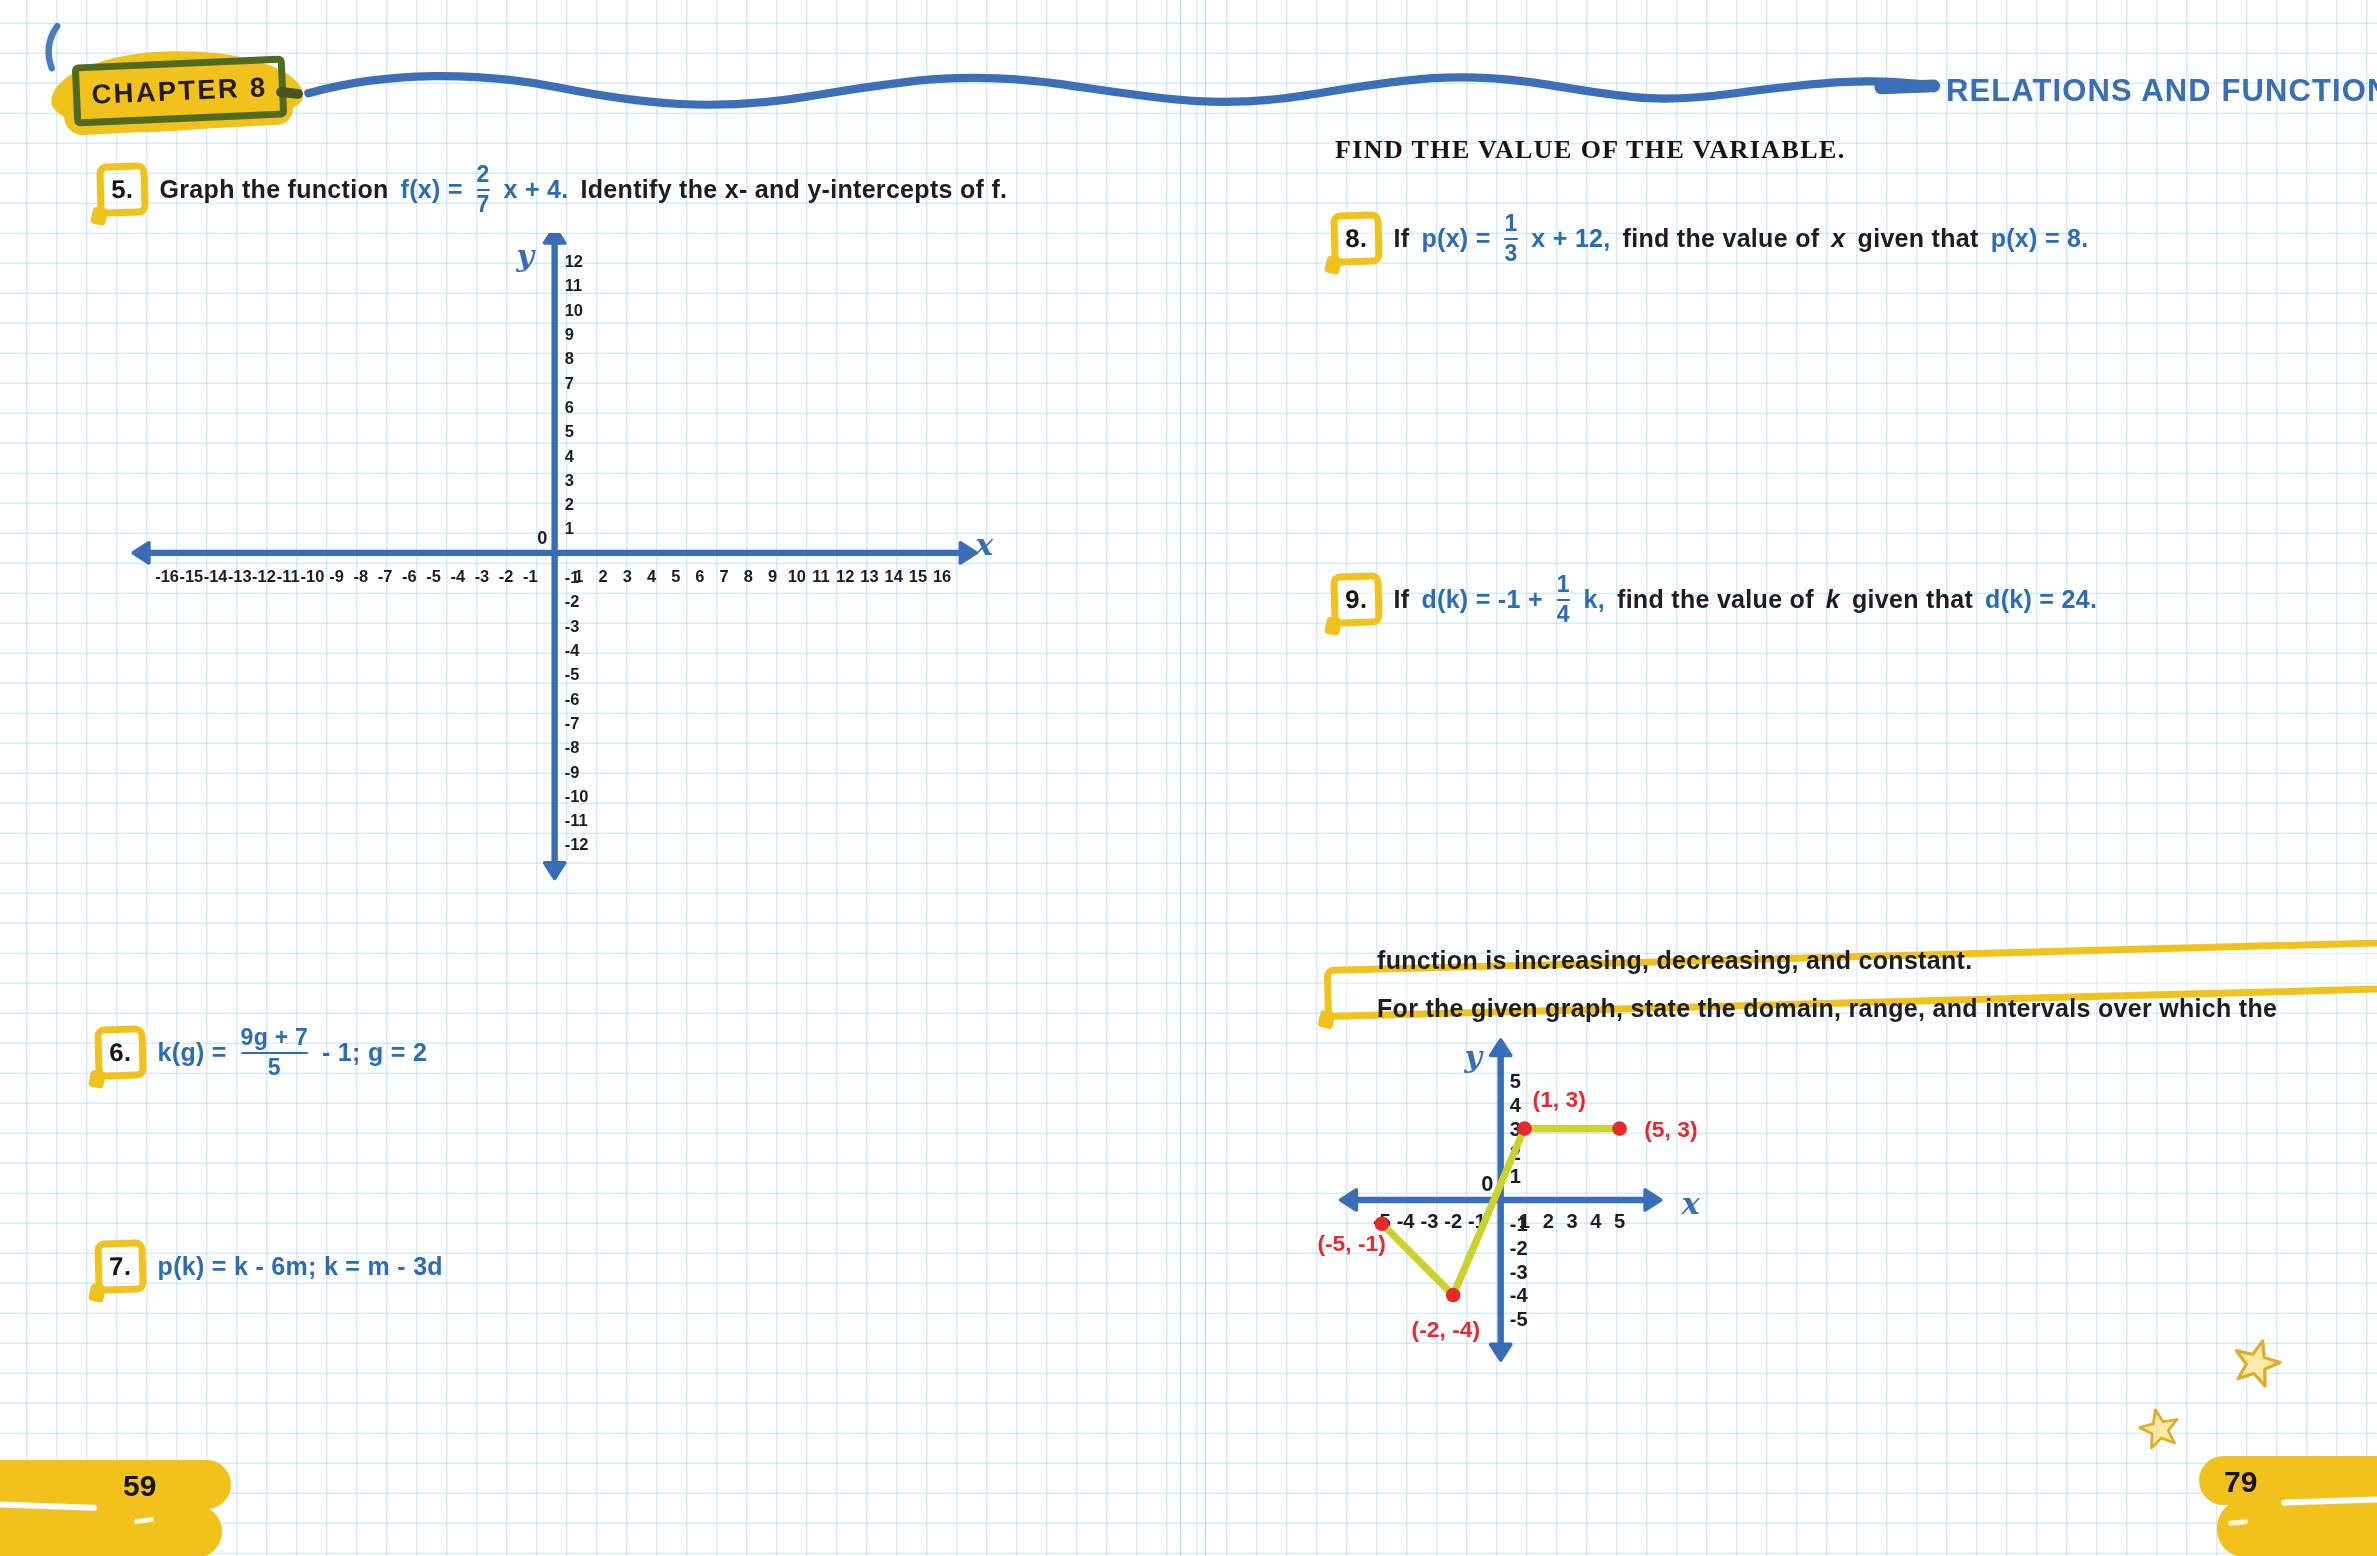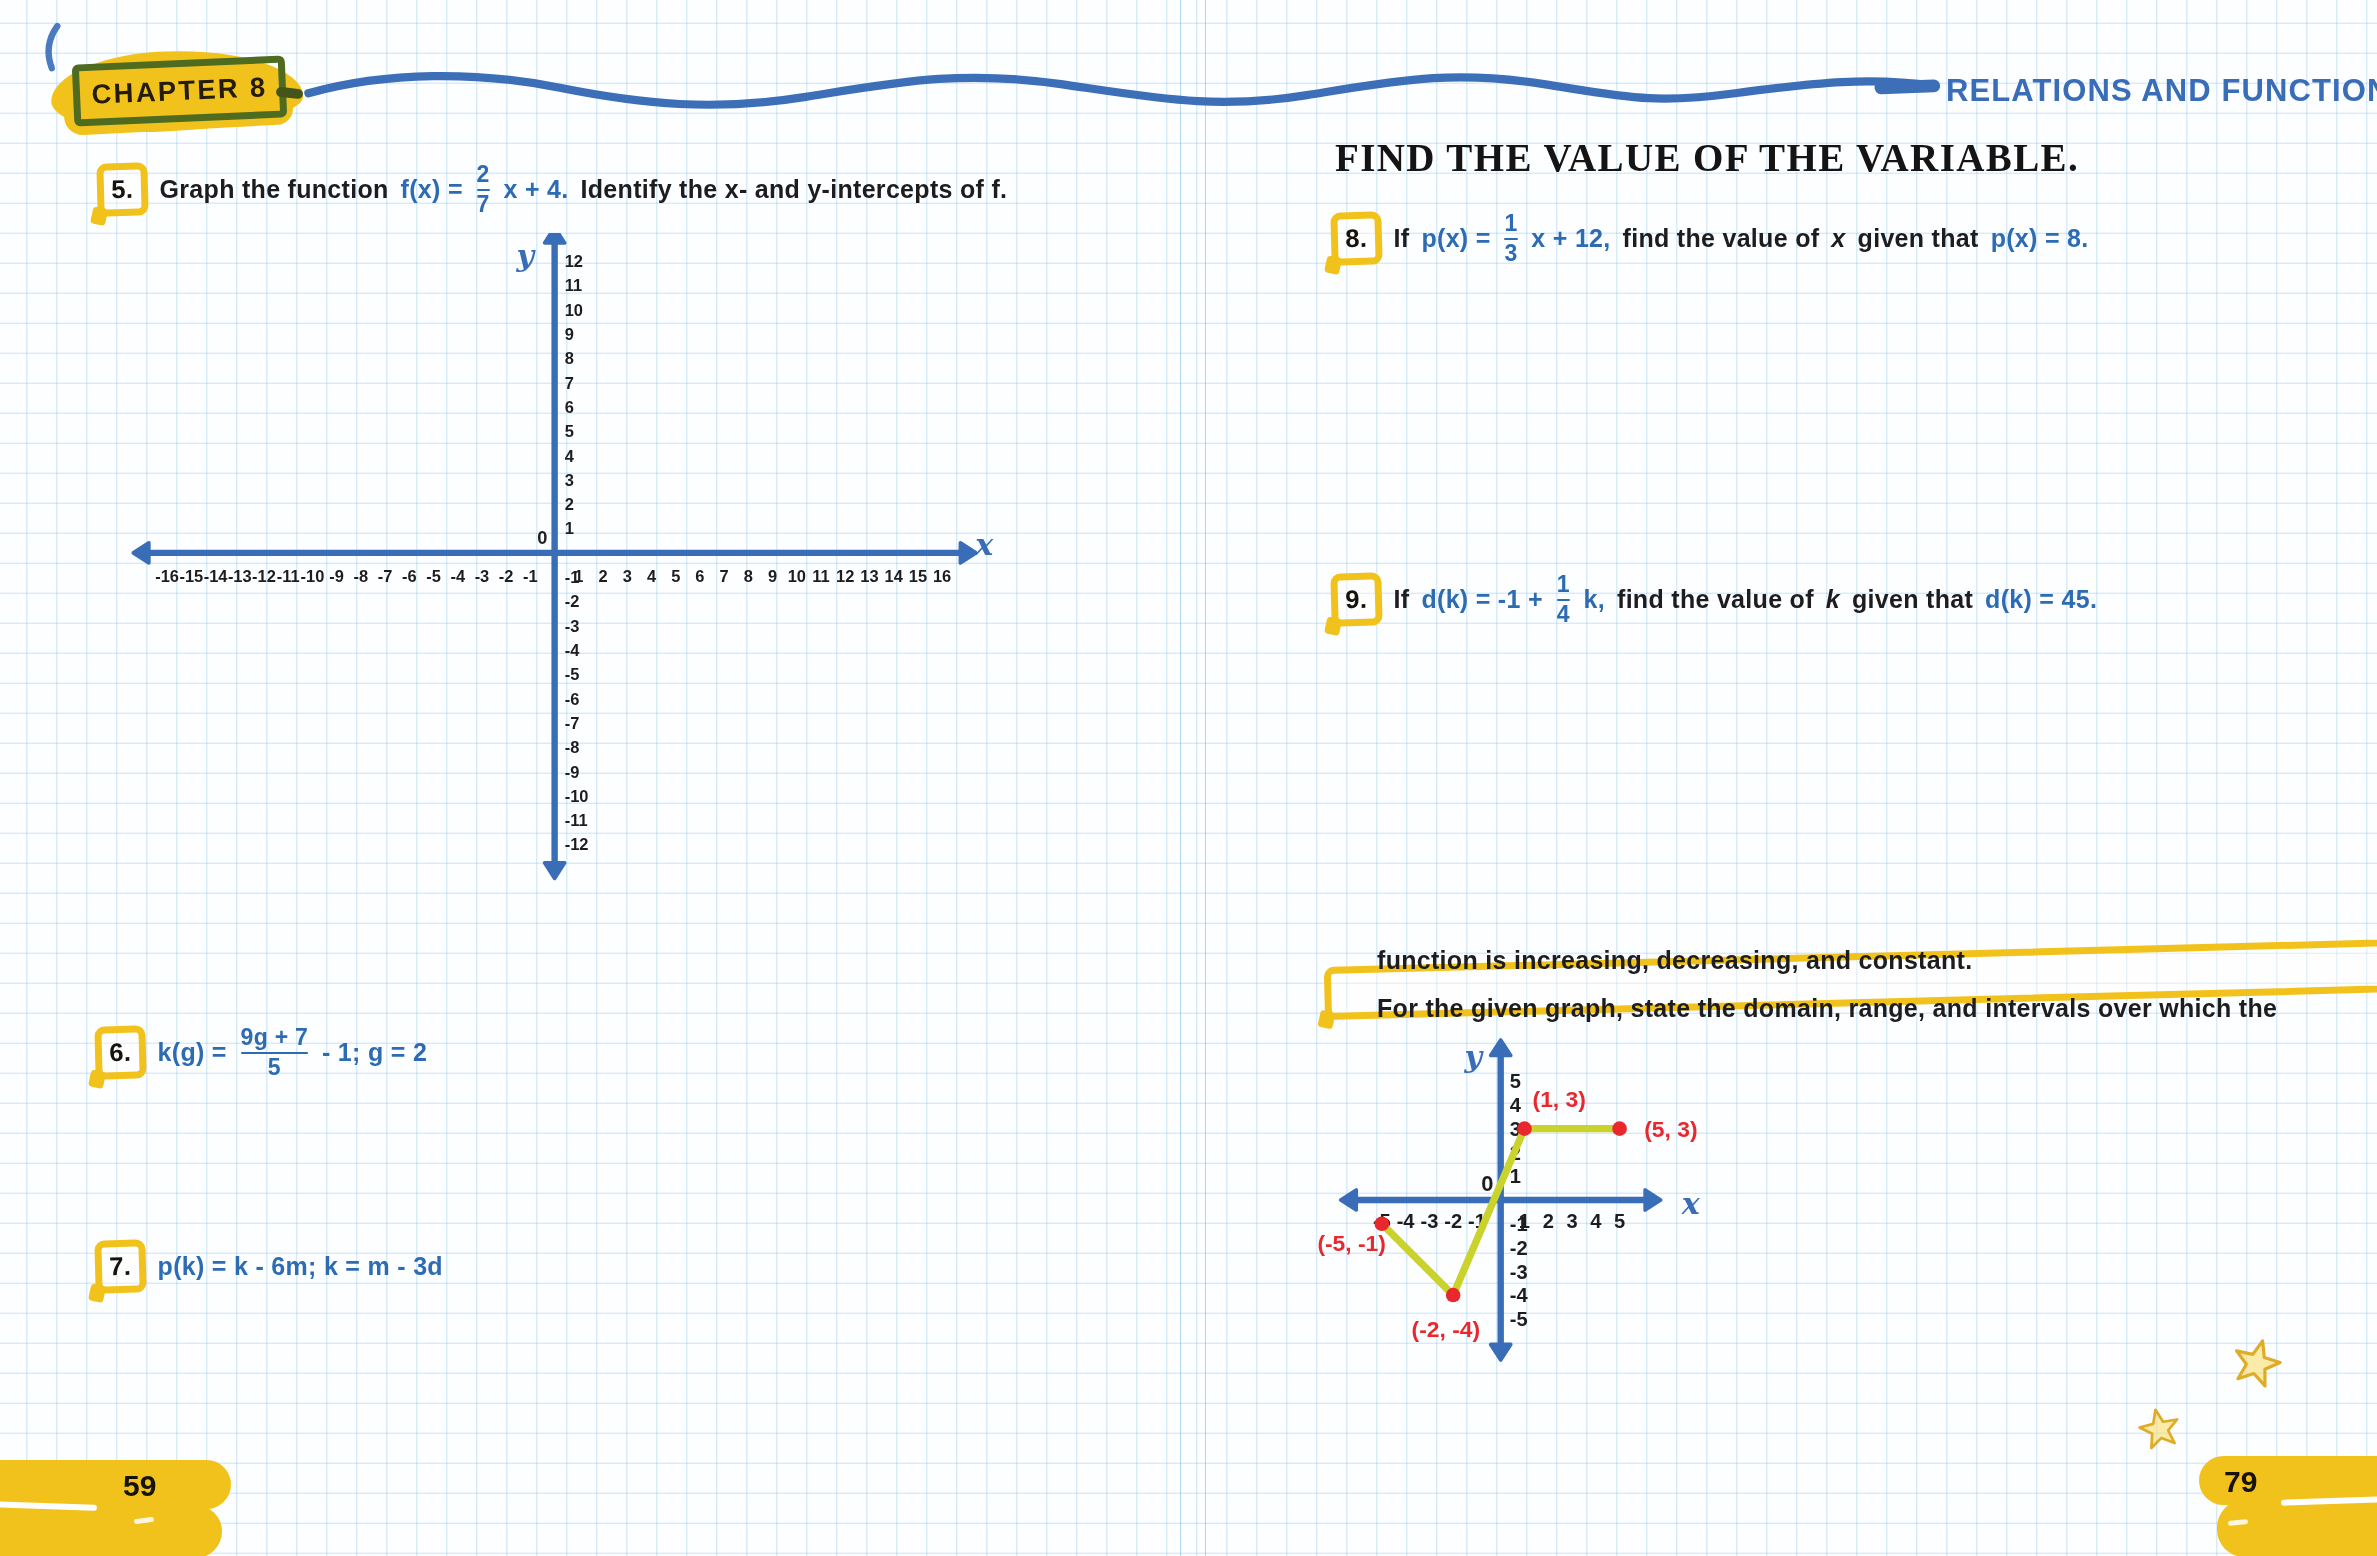--- a/index.html
+++ b/index.html
@@ -27,21 +27,21 @@
     display:flex;align-items:center;justify-content:center;
     font-weight:700;font-size:25.6px;color:#17120a;transform:rotate(-1.5deg);
     position:relative;flex:0 0 auto;
   }
   .numbadge::after{
     content:"";position:absolute;left:-12.8px;bottom:-14.6px;width:14.6px;height:16.5px;
     background:#f2c21c;border-radius:3.7px;transform:rotate(14deg);
   }
   .serif-h{
     position:absolute;font-family:"Liberation Serif",serif;font-weight:700;
-    font-size:39px;letter-spacing:1.4px;color:#141414;white-space:nowrap;
+    font-size:26px;letter-spacing:1.4px;color:#141414;white-space:nowrap;
   }
   .book-title{
     position:absolute;left:1946px;top:73px;font-size:31px;font-weight:700;
     letter-spacing:1.1px;color:#3a6db8;white-space:nowrap;
   }
   .chapter-blob{position:absolute;left:51px;top:51px;width:252px;height:80px;background:#f2c21c;
     border-radius:46% 54% 58% 42%/58% 62% 38% 42%;transform:rotate(-2deg);}
   .chapter-blob2{position:absolute;left:64px;top:95px;width:229px;height:35px;background:#f2c21c;
     border-radius:18.3px 27.4px 24px 27.4px;transform:rotate(-3deg);}
   .chapter-frame{position:absolute;left:73px;top:60px;width:199px;height:48px;
@@ -213,21 +213,21 @@
     <span class="math">d(k) = -1 +</span>
     <span class="math frac">
       <span>1</span>
       <span class="bar"></span>
       <span>4</span>
     </span>
     <span class="math">k,</span>
     <span class="txt">find the value of</span>
     <span class="txt mvar">k</span>
     <span class="txt">given that</span>
-    <span class="math">d(k) = 45.</span>
+    <span class="math">d(k) = 24.</span>
   </div>
 
   <div class="numbadge abs" style="left:1324px;top:936px">10.</div>
   <div class="p10text">
     <div>function is increasing, decreasing, and constant.</div>
     <div>For the given graph, state the domain, range, and intervals over which the</div>
   </div>
 
   <svg id="piecewise-graph" class="abs" style="left:1303px;top:1029px" width="453" height="416" viewBox="0 0 495 455">
       <line x1="58" y1="187" x2="374" y2="187" stroke="#3a6db8" stroke-width="7" stroke-linecap="round"></line>

